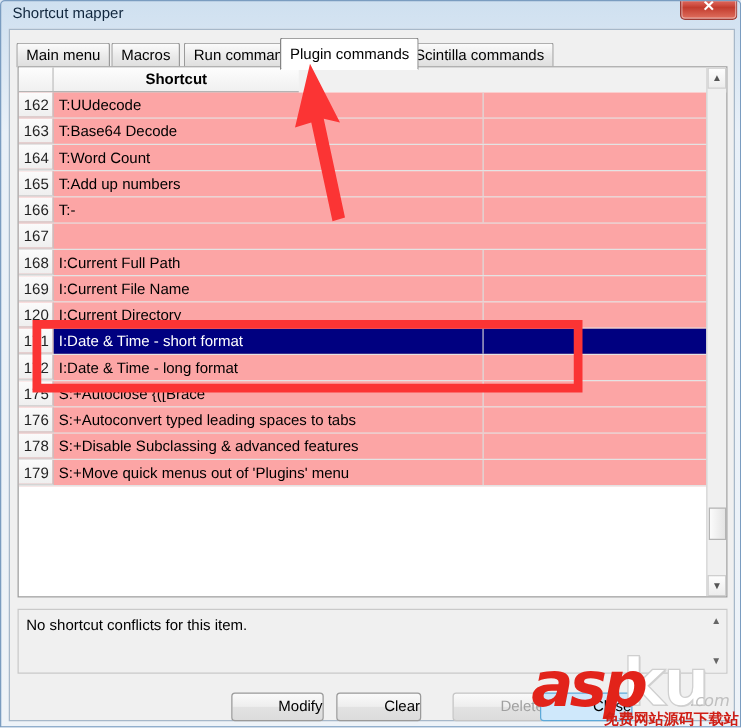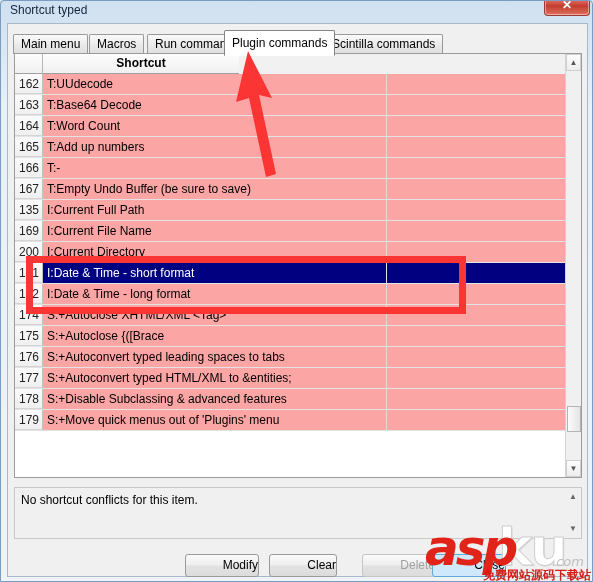--- a/index.html
+++ b/index.html
@@ -322,21 +322,21 @@
     color: #cf1f16;
     white-space: nowrap;
   }
 </style>
 </head>
 <body>
 
 <div id="window">
 
   <div id="titlebar">
-    <div id="title-text">Shortcut typed</div>
+    <div id="title-text">Shortcut mapper</div>
     <div id="close-btn">✕</div>
   </div>
 
   <div id="client">
 
     <div id="tabstrip">
       <div class="tab" style="left:0px;">Main menu</div>
       <div class="tab" style="left:76px;">Macros</div>
       <div class="tab" style="left:134px;">Run commands</div>
       <div class="tab active" style="left:211px;">Plugin commands</div>
@@ -371,66 +371,55 @@
           <div class="cell-name">T:Add up numbers</div>
           <div class="cell-shortcut"></div>
         </div>
         <div class="row">
           <div class="cell-idx">166</div>
           <div class="cell-name">T:-</div>
           <div class="cell-shortcut"></div>
         </div>
         <div class="row">
           <div class="cell-idx">167</div>
-          <div class="cell-name">T:Empty Undo Buffer (be sure to save)</div>
-          <div class="cell-shortcut"></div>
-        </div>
-        <div class="row">
-          <div class="cell-idx">135</div>
+          <div class="cell-shortcut"></div>
+        </div>
+        <div class="row">
+          <div class="cell-idx">168</div>
           <div class="cell-name">I:Current Full Path</div>
           <div class="cell-shortcut"></div>
         </div>
         <div class="row">
           <div class="cell-idx">169</div>
           <div class="cell-name">I:Current File Name</div>
           <div class="cell-shortcut"></div>
         </div>
         <div class="row">
-          <div class="cell-idx">200</div>
+          <div class="cell-idx">120</div>
           <div class="cell-name">I:Current Directory</div>
           <div class="cell-shortcut"></div>
         </div>
         <div class="row selected">
           <div class="cell-idx">171</div>
           <div class="cell-name">I:Date &amp; Time - short format</div>
           <div class="cell-shortcut"></div>
         </div>
         <div class="row">
           <div class="cell-idx">172</div>
           <div class="cell-name">I:Date &amp; Time - long format</div>
           <div class="cell-shortcut"></div>
         </div>
         <div class="row">
-          <div class="cell-idx">174</div>
-          <div class="cell-name">S:+Autoclose XHTML/XML &lt;Tag&gt;</div>
-          <div class="cell-shortcut"></div>
-        </div>
-        <div class="row">
           <div class="cell-idx">175</div>
           <div class="cell-name">S:+Autoclose {([Brace</div>
           <div class="cell-shortcut"></div>
         </div>
         <div class="row">
           <div class="cell-idx">176</div>
           <div class="cell-name">S:+Autoconvert typed leading spaces to tabs</div>
-          <div class="cell-shortcut"></div>
-        </div>
-        <div class="row">
-          <div class="cell-idx">177</div>
-          <div class="cell-name">S:+Autoconvert typed HTML/XML to &amp;entities;</div>
           <div class="cell-shortcut"></div>
         </div>
         <div class="row">
           <div class="cell-idx">178</div>
           <div class="cell-name">S:+Disable Subclassing &amp; advanced features</div>
           <div class="cell-shortcut"></div>
         </div>
         <div class="row">
           <div class="cell-idx">179</div>
           <div class="cell-name">S:+Move quick menus out of 'Plugins' menu</div>

